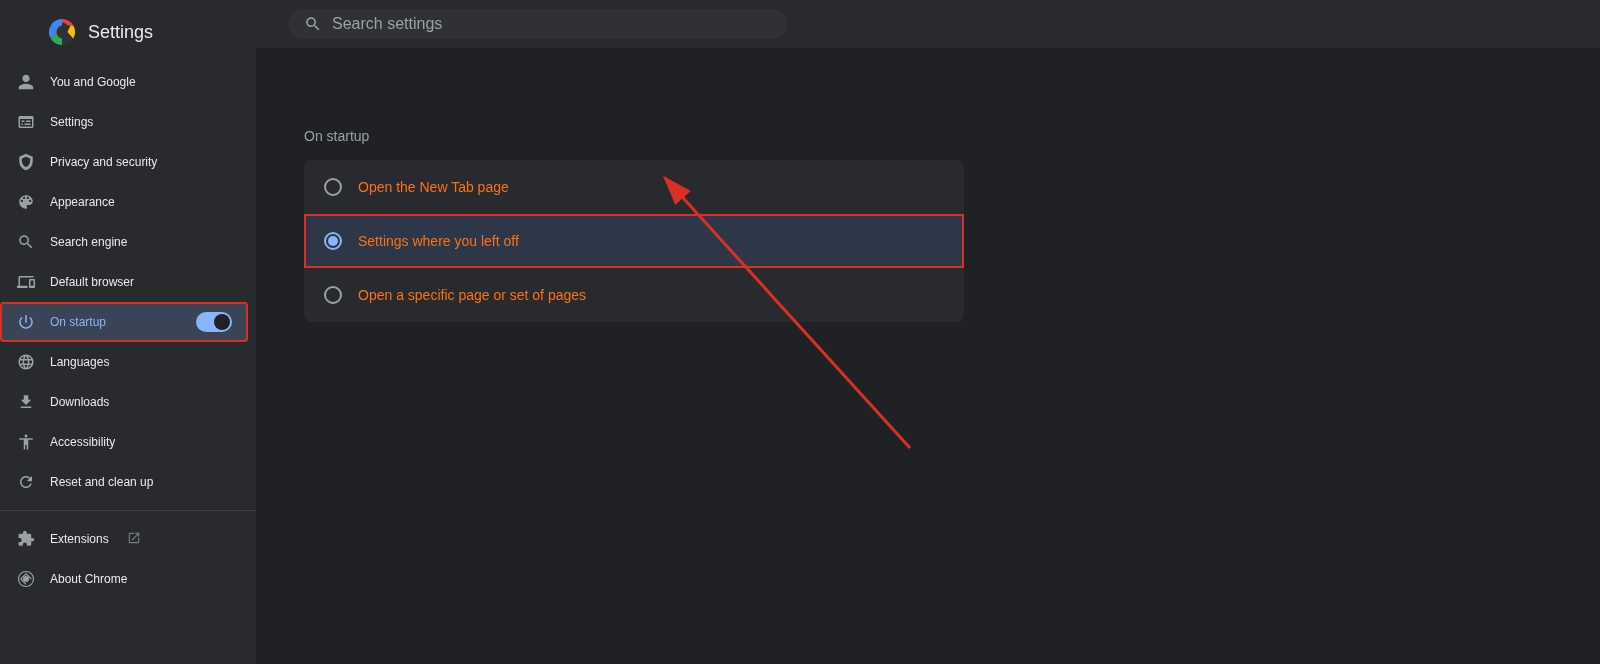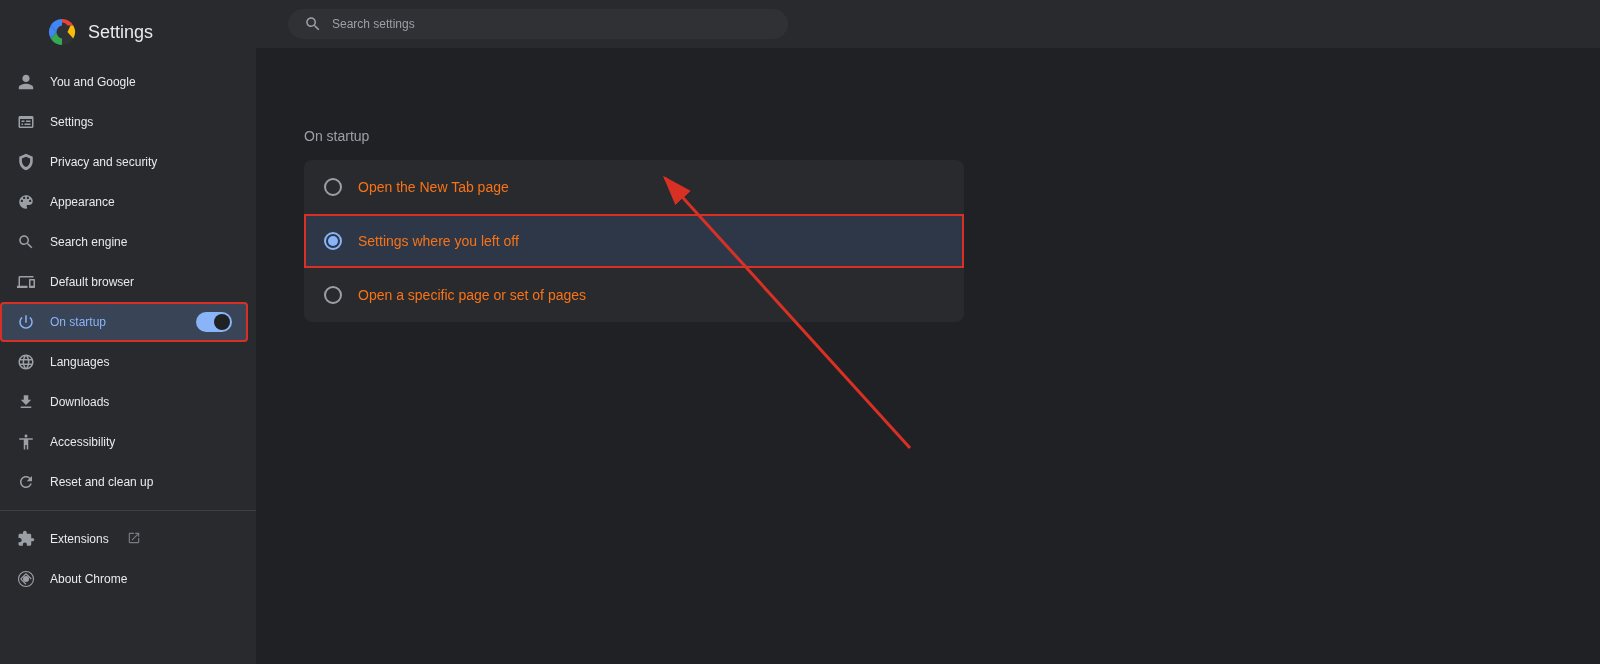--- a/index.html
+++ b/index.html
@@ -135,21 +135,21 @@
       width: 18px;
       height: 18px;
       flex-shrink: 0;
     }
 
     .search-input {
       background: transparent;
       border: none;
       outline: none;
       color: #e8eaed;
-      font-size: 12px;
+      font-size: 16px;
       width: 100%;
     }
 
     .search-input::placeholder {
       color: #9aa0a6;
     }
 
     
     .layout {
       display: flex;

